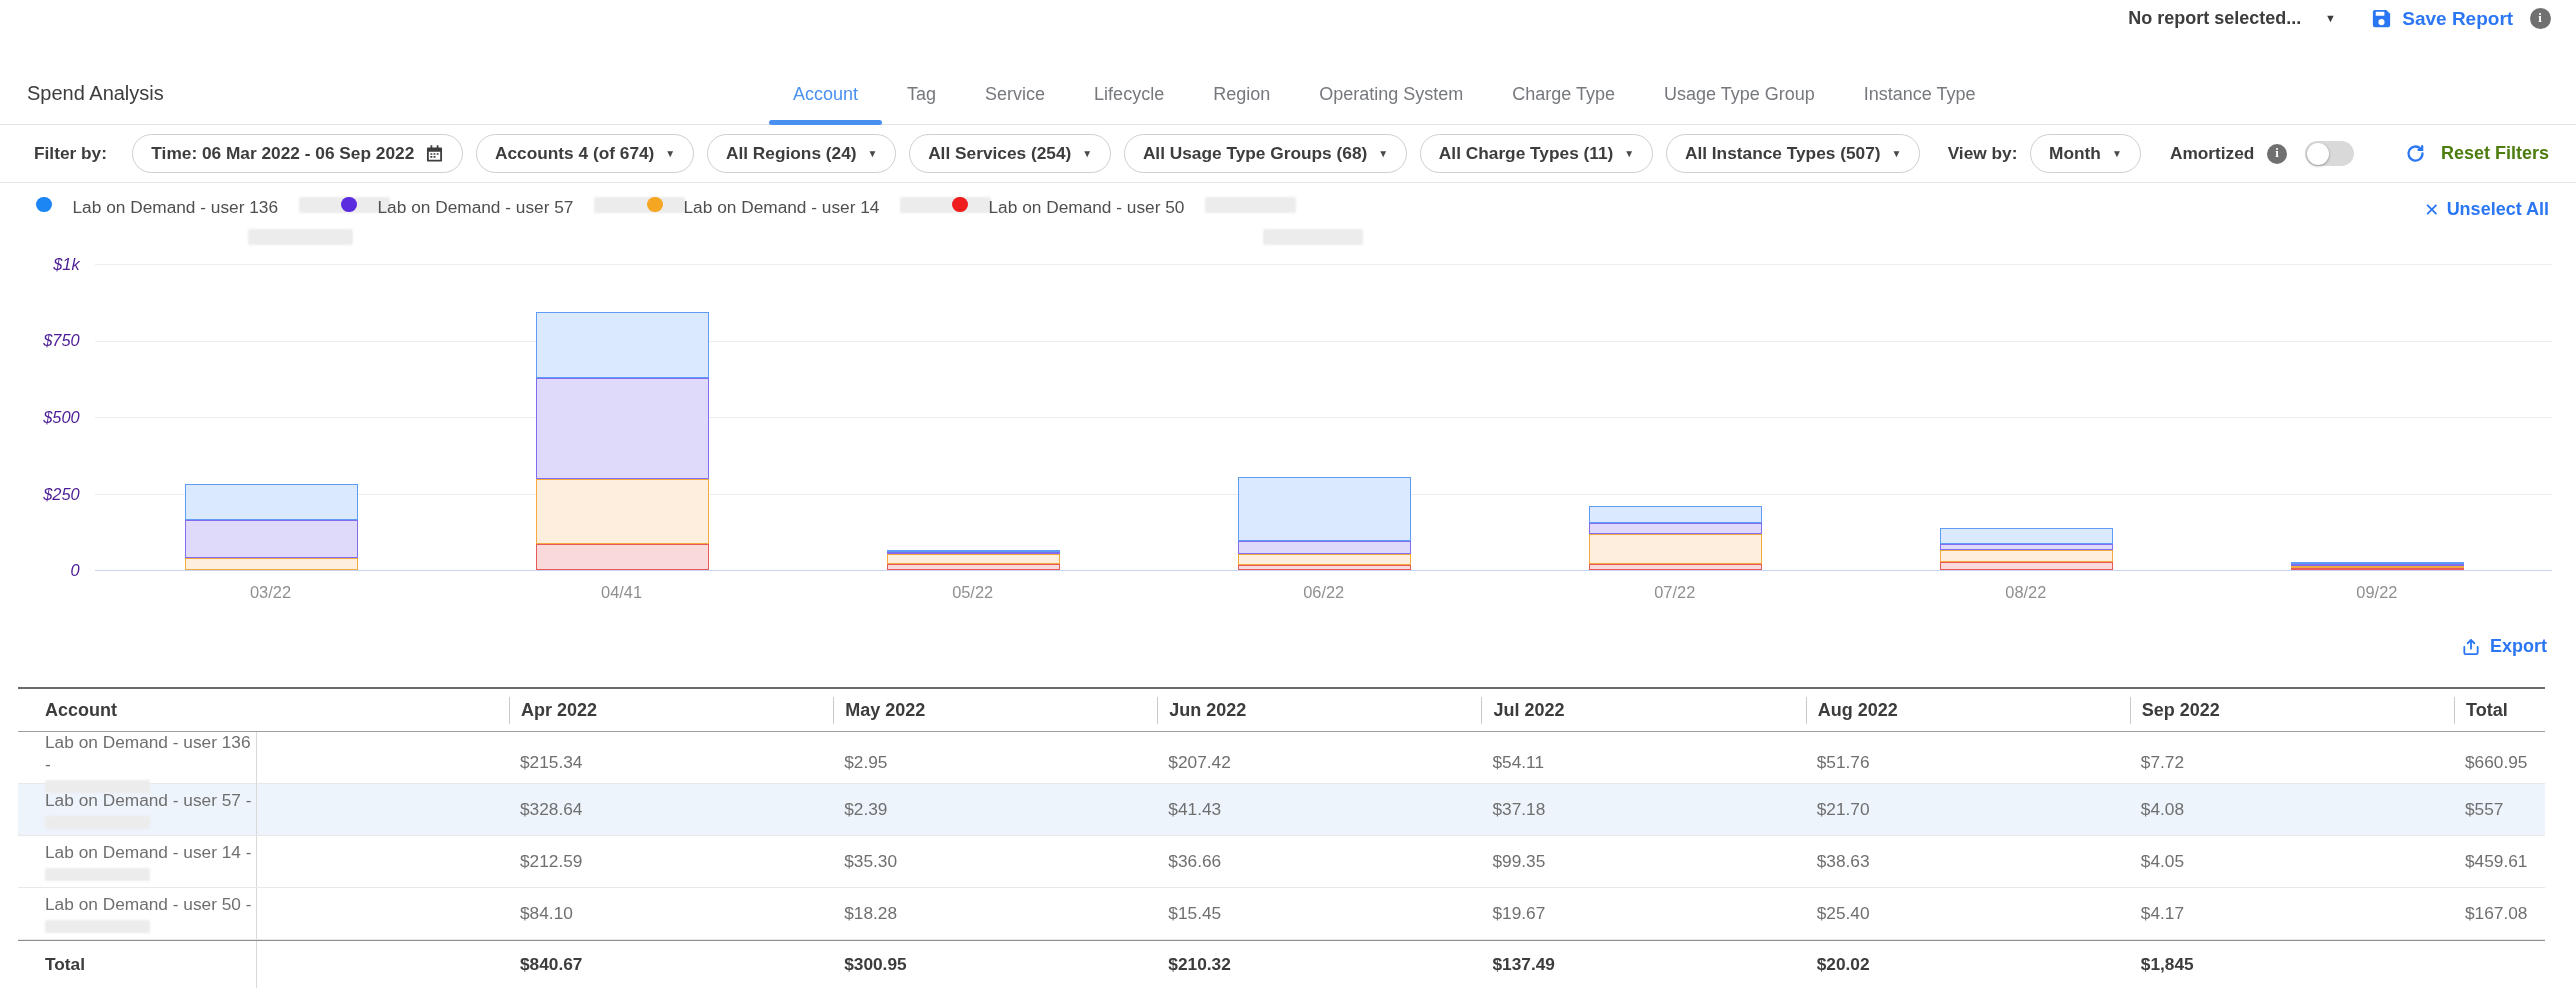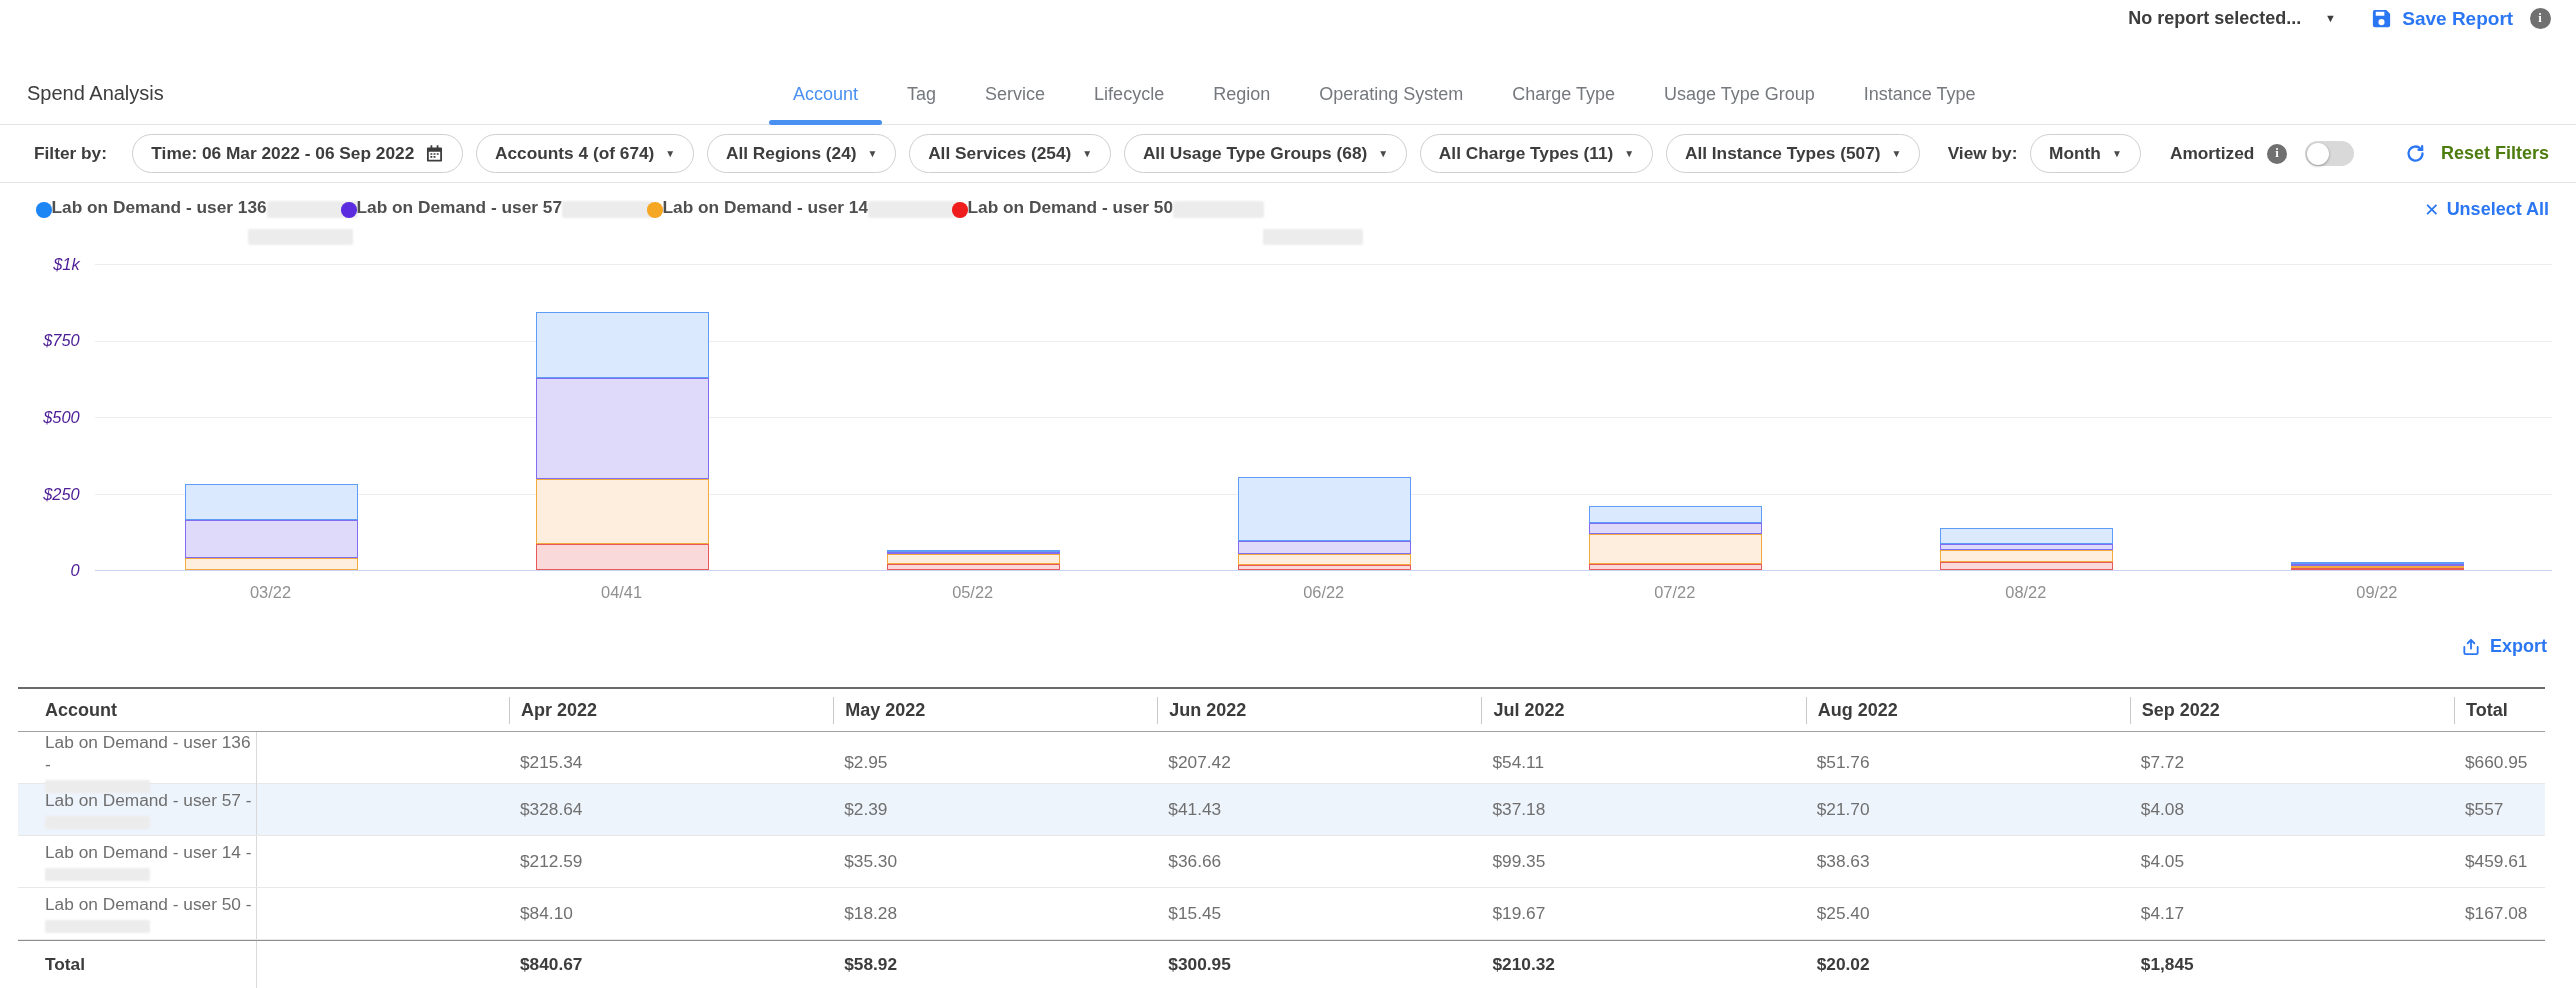--- a/index.html
+++ b/index.html
@@ -32,21 +32,21 @@
   .viewby-label{font-weight:bold;font-size:17.3px;margin-left:14.5px;}
   .amortized-label{font-weight:bold;font-size:17.3px;margin-left:16.4px;}
   .toggle{position:relative;width:49px;height:25.5px;border-radius:12.7px;background:#d9d9d9;margin-left:5.5px;cursor:pointer;}
   .toggle .knob{position:absolute;left:1.8px;top:1.8px;width:22px;height:22px;border-radius:50%;background:#fff;
                 box-shadow:0 0.9px 2.7px rgba(0,0,0,.35);}
   .reset-filters{position:absolute;right:27px;display:flex;align-items:center;gap:15px;color:#4d7c0f;
                  font-weight:bold;font-size:18px;cursor:pointer;}
 
   
   .legend-row{position:absolute;top:193px;left:36px;right:27px;height:56px;}
-  .legend-item{position:absolute;top:3.6px;display:flex;align-items:flex-end;gap:0;cursor:pointer;font-weight:bold;}
+  .legend-item{position:absolute;top:3.6px;display:flex;align-items:flex-start;gap:21px;cursor:pointer;}
   .legend-dot{width:15.5px;height:15.5px;border-radius:50%;flex:0 0 auto;}
   .legend-label{font-size:17.3px;color:#4f4f4f;white-space:nowrap;}
   .redacted{background:#ececec;border-radius:1.8px;filter:blur(0.9px);}
   .unselect-all{position:absolute;right:0;top:5.5px;display:flex;align-items:center;gap:7.3px;color:#2b77f3;
                 font-weight:bold;font-size:18px;cursor:pointer;}
   .x-icon{font-size:18px;font-weight:bold;}
 
   
   .chart{position:absolute;top:253px;left:0;right:0;height:364px;}
   .ytick{position:absolute;left:12.7px;width:67px;text-align:right;font-size:16.4px;color:#4c1d95;font-style:italic;}
@@ -341,22 +341,22 @@
         <div class="cell" style="height: 100%; display: flex; align-items: center;">$25.40</div>
         <div class="cell" style="height: 100%; display: flex; align-items: center;">$4.17</div>
         <div class="cell" style="height: 100%; display: flex; align-items: center;">$167.08</div>
       </div>
       <div class="trow total-row">
         <div class="acct-border cell account">
           <div class="acct-name" style="font-weight: bold; color: rgb(60, 60, 60);">Total</div>
         </div>
         <div class="cell" style="height: 100%; display: flex; align-items: center;"></div>
         <div class="cell" style="height: 100%; display: flex; align-items: center;">$840.67</div>
-        <div class="cell" style="height: 100%; display: flex; align-items: center;">$58.92</div>
         <div class="cell" style="height: 100%; display: flex; align-items: center;">$300.95</div>
         <div class="cell" style="height: 100%; display: flex; align-items: center;">$210.32</div>
+        <div class="cell" style="height: 100%; display: flex; align-items: center;">$137.49</div>
         <div class="cell" style="height: 100%; display: flex; align-items: center;">$20.02</div>
         <div class="cell" style="height: 100%; display: flex; align-items: center;">$1,845</div>
       </div>
     </div>
 
 </div>
 
 
 </body></html>

